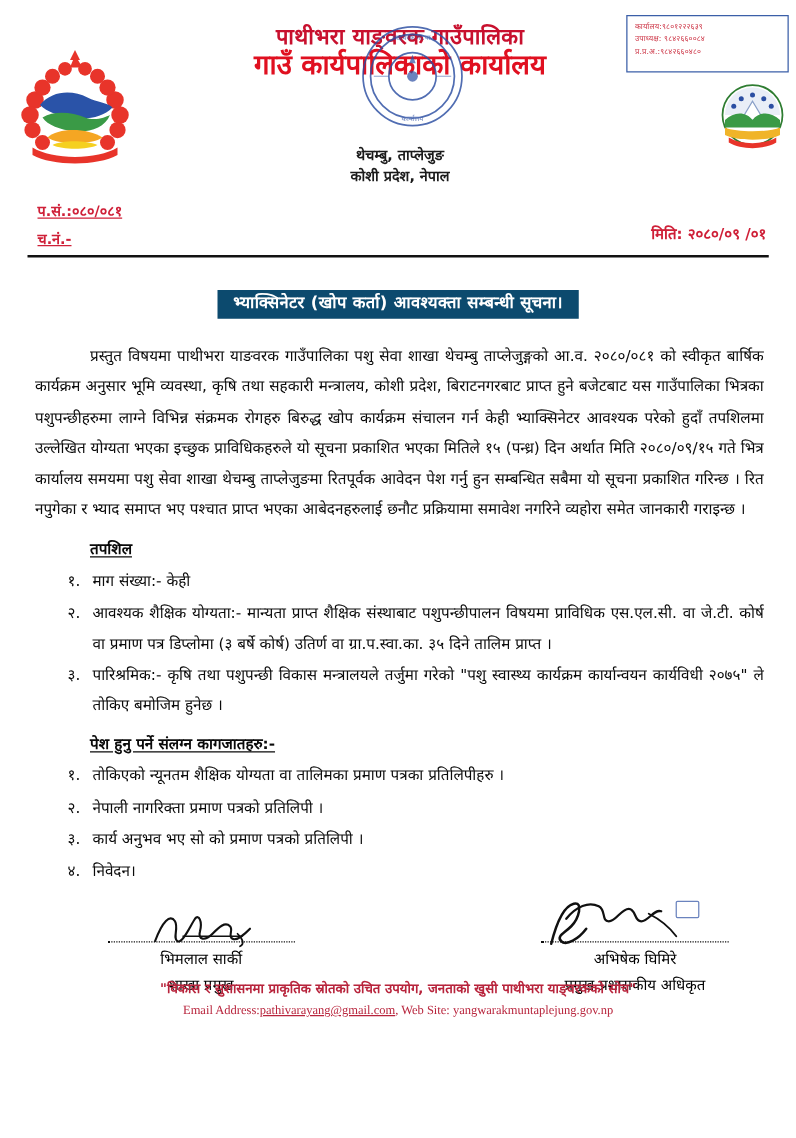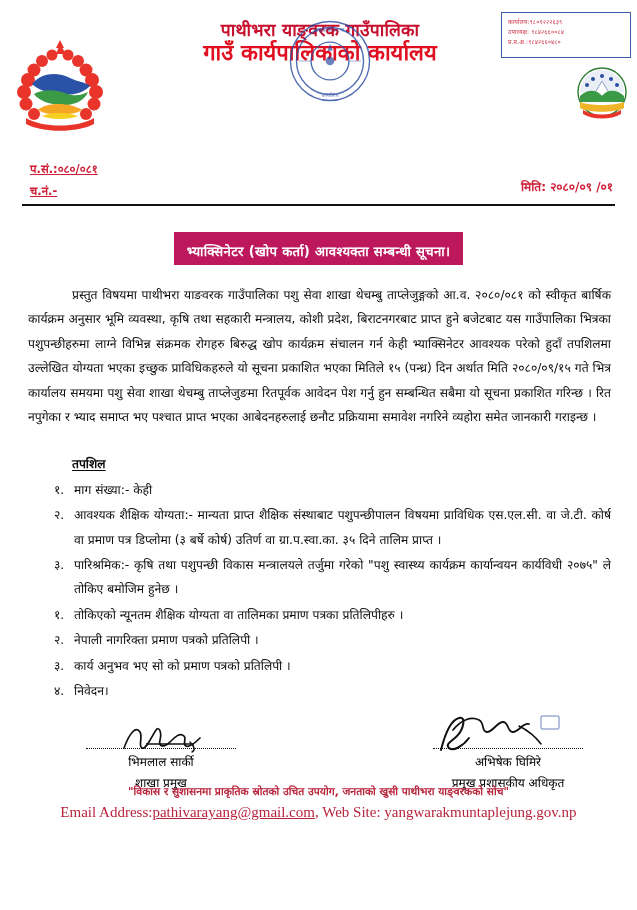--- a/index.html
+++ b/index.html
@@ -102,45 +102,45 @@
   }
   .rule {
     margin: 0 22px;
     border-top: 2.2px solid #111;
   }
 
   
   .subject-wrap { text-align: center; margin-top: 26px; }
   .subject {
     display: inline-block;
-    background: #be185d;
+    background: #0c4a6e;
     color: #fff;
     font-family: "DejaVu Sans", sans-serif;
     font-size: 13.2px;
     font-weight: bold;
-    padding: 10px 13px 5px 13px;
+    padding: 0 13px 5px 13px;
     letter-spacing: .3px;
   }
 
   
   .body {
     margin: 18px 26px 0 28px;
     font-family: "DejaVu Sans", sans-serif;
     font-size: 12.2px;
     line-height: 2.0;
     color: #0a0a0a;
   }
   .para {
     text-align: justify;
     text-justify: inter-word;
     text-indent: 44px;
   }
 
   .sec-head {
-    margin-top: 23px;
+    margin-top: 8px;
     margin-left: 44px;
     font-family: "DejaVu Sans", sans-serif;
     font-size: 12.2px;
     font-weight: bold;
     text-decoration: underline;
     text-underline-offset: 2px;
   }
   .sec-head.tight { margin-top: 6px; }
 
   ol.items { list-style: none; margin: 0; padding: 0; }
@@ -197,21 +197,21 @@
   }
   .foot-slogan {
     font-family: "DejaVu Sans", sans-serif;
     font-size: 10.6px;
     font-weight: bold;
     color: #b8243c;
     line-height: 1.7;
   }
   .foot-contact {
     font-family: "Liberation Serif", serif;
-    font-size: 15px;
+    font-size: 10px;
     color: #b8243c;
     line-height: 1.7;
   }
   .foot-contact .u { text-decoration: underline; }
 </style>
 </head>
 <body>
 
 <div class="page">
 
@@ -292,20 +292,24 @@
       <path d="M7 40 C16 44, 42 44, 51 40 L51 46 C42 51, 16 51, 7 46 Z" fill="#f0b429"></path>
       <path d="M10 48 C20 54, 38 54, 48 48 L48 52 C38 58, 20 58, 10 52 Z" fill="#e8342a"></path>
     </svg>
 
     <div class="contact-box">
       <div class="contact-line">कार्यालय:९८०१२२२६३९</div>
       <div class="contact-line">उपाध्यक्ष: ९८४२६६००८४</div>
       <div class="contact-line">प्र.प्र.अ.:९८४२६६०४८०</div>
     </div>
 
+    <div class="addr-block">
+      <div>थेचम्बु, ताप्लेजुङ</div>
+      <div>कोशी प्रदेश, नेपाल</div>
+    </div>
   </div>
 
   <div class="ref-row">
     <div class="ref-left">
       <div>प.सं.:०८०/०८१</div>
       <div>च.नं.-</div>
     </div>
     <div class="ref-right">मिति: २०८०/०९ /०१</div>
   </div>
   <div class="rule"></div>
@@ -327,20 +331,21 @@
       <li>
         <span class="num">२.</span>
         <span class="txt">आवश्यक शैक्षिक योग्यता:- मान्यता प्राप्त शैक्षिक संस्थाबाट पशुपन्छीपालन विषयमा प्राविधिक एस.एल.सी. वा जे.टी. कोर्ष वा प्रमाण पत्र डिप्लोमा (३ बर्षे कोर्ष) उतिर्ण वा ग्रा.प.स्वा.का. ३५ दिने तालिम प्राप्त ।</span>
       </li>
       <li>
         <span class="num">३.</span>
         <span class="txt">पारिश्रमिक:- कृषि तथा पशुपन्छी विकास मन्त्रालयले तर्जुमा गरेको "पशु स्वास्थ्य कार्यक्रम कार्यान्वयन कार्यविधी २०७५" ले तोकिए बमोजिम हुनेछ ।</span>
       </li>
     </ol>
 
+    <div class="sec-head tight">पेश हुनु पर्ने संलग्न कागजातहरु:-</div>
     <ol class="items">
       <li>
         <span class="num">१.</span>
         <span class="txt">तोकिएको न्यूनतम शैक्षिक योग्यता वा तालिमका प्रमाण पत्रका प्रतिलिपीहरु ।</span>
       </li>
       <li>
         <span class="num">२.</span>
         <span class="txt">नेपाली नागरिक्ता प्रमाण पत्रको प्रतिलिपी ।</span>
       </li>
       <li>

